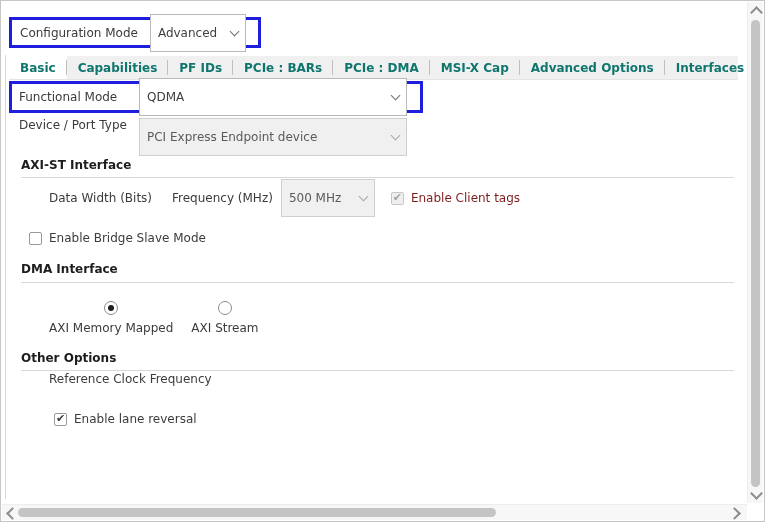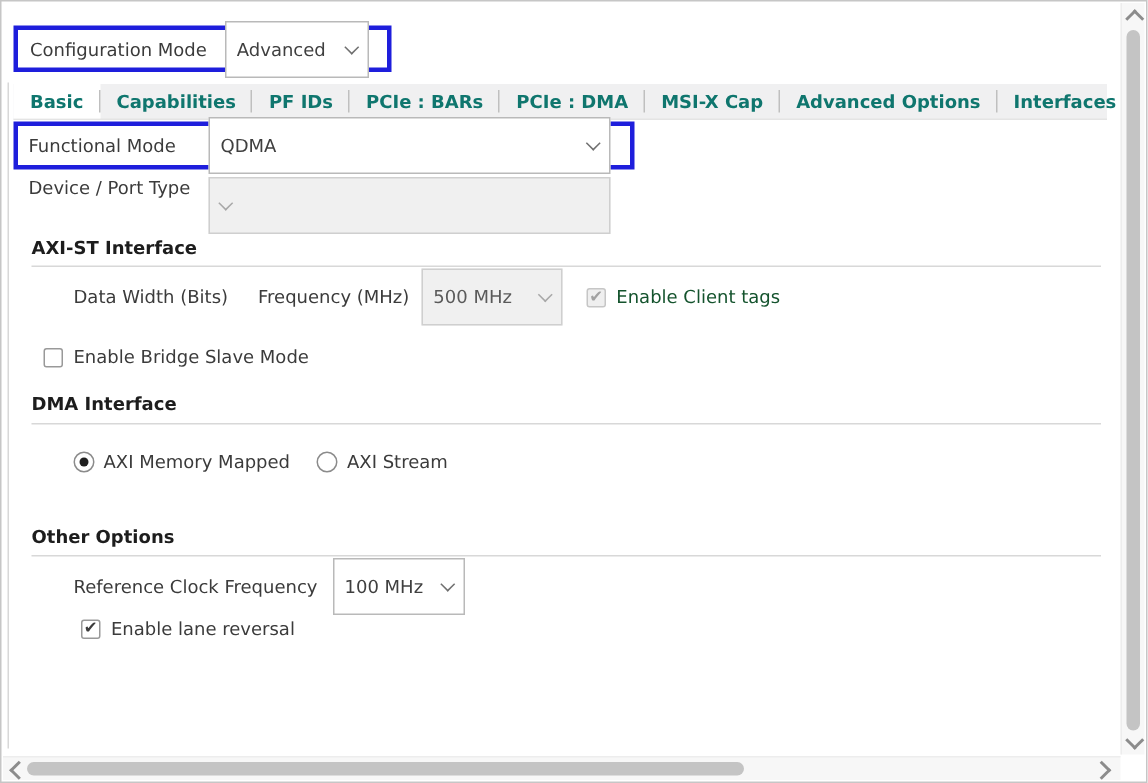--- a/index.html
+++ b/index.html
@@ -66,25 +66,25 @@
   }
   .func-row .lbl,.device-row .lbl{width:120px;flex:0 0 auto;}
   .device-row{position:absolute;left:18px;top:117px;display:flex;}
 
   .section-title{position:absolute;left:20px;font-weight:bold;color:#1d1d1d;}
   .rule{position:absolute;left:20px;right:30px;height:1px;background:#d8d8d8;}
 
   .axi-row{position:absolute;left:48px;top:186px;height:22px;display:flex;align-items:center;}
   .axi-row .gap8{width:8px;flex:0 0 auto;} .axi-row .gap12{width:12px;flex:0 0 auto;} .axi-row .gap16{width:16px;flex:0 0 auto;}
   .cb-lbl{margin-left:7px;}
-  .dim{color:#14532d;}
+  .dim{color:#7f1d1d;}
 
   .bridge-row{position:absolute;left:28px;top:230px;display:flex;align-items:center;}
   .radio-row{position:absolute;left:48px;top:300px;display:flex;align-items:center;gap:18px;}
-  .radio-item{display:flex;align-items:center;gap:6px;}
+  .radio-item{display:flex;align-items:center;gap:6px;flex-direction:column;}
   .refclk-row{position:absolute;left:48px;top:371px;display:flex;align-items:center;gap:10px;}
   .lane-row{position:absolute;left:53px;top:411px;display:flex;align-items:center;}
 
   
   .vscroll{position:absolute;top:1px;right:1px;bottom:18px;width:16px;background:#f7f7f7;border-left:1px solid #ededed;box-sizing:border-box;}
   .vscroll .thumb{position:absolute;left:3px;width:9px;top:18px;bottom:16px;background:#c4c4c4;border-radius:5px;}
   .hscroll{position:absolute;left:1px;right:17px;bottom:1px;height:16px;background:#f7f7f7;border-top:1px solid #ededed;box-sizing:border-box;}
   .hscroll .thumb{position:absolute;top:3px;height:9px;left:16px;width:478px;background:#c4c4c4;border-radius:5px;}
   .sb-up,.sb-down,.sb-left,.sb-right{position:absolute;width:7px;height:7px;}
   .sb-up{left:4px;top:6px;border-left:2px solid #8c8c8c;border-top:2px solid #8c8c8c;transform:rotate(45deg);}
@@ -138,20 +138,21 @@
     <span class="lbl">Functional Mode</span>
     <div class="select w268">
       <span>QDMA</span>
       <span class="chv"></span>
     </div>
   </div>
 
   <div class="device-row">
     <span class="lbl">Device / Port Type</span>
     <div class="select w268 disabled">
+      <span>PCI Express Endpoint device</span>
       <span class="chv"></span>
     </div>
   </div>
 
   <div class="section-title" style="top:157px;">AXI-ST Interface</div>
   <div class="rule" style="top:176px;"></div>
 
   <div class="axi-row">
     <span>Data Width (Bits)</span>
     <span class="gap8"></span>
@@ -184,24 +185,20 @@
       <span class="radio"></span>
       <span>AXI Stream</span>
     </span>
   </div>
 
   <div class="section-title" style="top:350px;">Other Options</div>
   <div class="rule" style="top:369px;"></div>
 
   <div class="refclk-row">
     <span>Reference Clock Frequency</span>
-    <div class="select w88">
-      <span>100 MHz</span>
-      <span class="chv"></span>
-    </div>
   </div>
 
   <div class="lane-row">
     <span class="cb checked"></span>
     <span class="cb-lbl">Enable lane reversal</span>
   </div>
 
   <div class="vscroll">
     <span class="sb-up"></span>
     <div class="thumb"></div>

